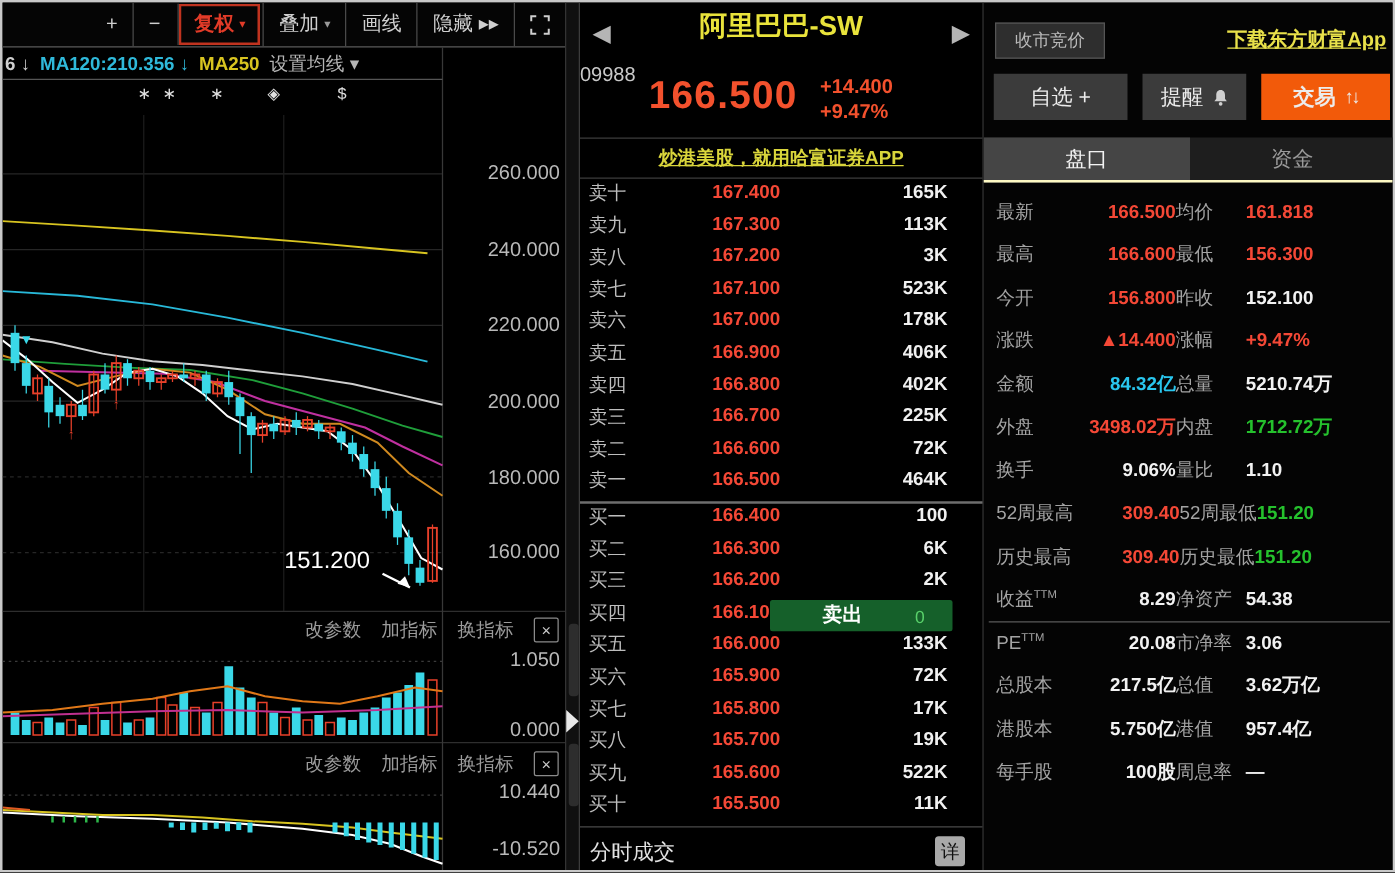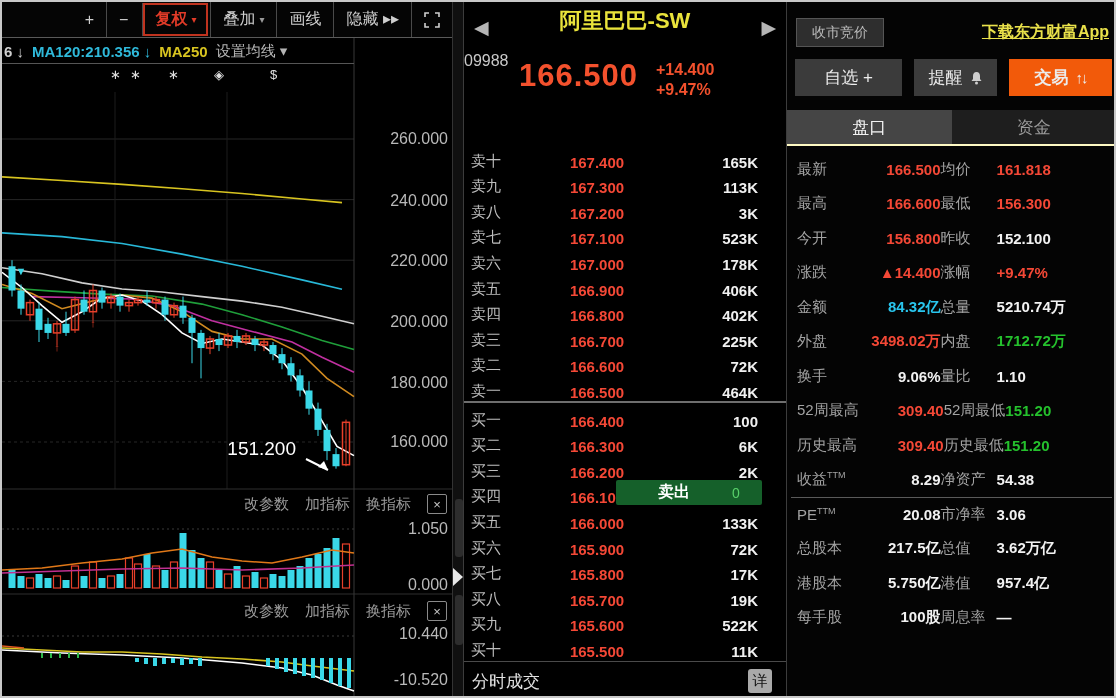--- a/index.html
+++ b/index.html
@@ -64,21 +64,21 @@
   #stock-price { position:absolute; top:56px; left:55px; color:#f3512d;
                  font-size:31px; font-weight:bold; letter-spacing:1px; }
   #stock-change { position:absolute; top:58px; left:192px; color:#f3512d;
                   font-size:16px; font-weight:bold; line-height:20px; }
   #promo { position:absolute; top:108px; left:0; width:100%; height:33px;
            border-top:1px solid #3d3d3d; border-bottom:1px solid #3d3d3d;
            display:flex; align-items:center; justify-content:center; }
   #promo a { color:#d9d53b; font-size:15px; font-weight:bold; text-decoration:underline; }
 
   .ob-rows { position:absolute; left:0; width:100%; }
-  .ob-row { height:25.6px; display:flex; align-items:flex-end; font-size:15px; }
+  .ob-row { height:25.6px; display:flex; align-items:flex-start; font-size:15px; }
   .ob-label { width:62px; padding-left:7px; color:#bdbdbd; }
   .ob-price { flex:1; text-align:center; color:#f44836; font-weight:bold; }
   .ob-vol { width:118px; text-align:right; padding-right:28px; color:#f0f0f0; font-weight:bold; }
   #ob-sep { position:absolute; left:0; top:399px; width:100%; border-top:2px solid #6e6e6e; }
   #sell-overlay { position:absolute; left:152px; top:478px; width:146px; height:25px;
                   background:#15602a; border-radius:2px; display:flex; align-items:center;
                   cursor:pointer; }
   #sell-overlay .so-label { flex:1; text-align:center; color:#fff; font-size:16px; font-weight:bold; }
   #sell-overlay .so-qty { width:30px; color:#58d06a; font-size:14px; }
 
@@ -370,20 +370,23 @@
       <span class="nav-arrow" style="right:10px;">▶</span>
       <div id="stock-title">阿里巴巴-SW</div>
       <div id="stock-code">09988</div>
       <div id="stock-price">166.500</div>
       <div id="stock-change">
         <div>+14.400</div>
         <div>+9.47%</div>
       </div>
     </div>
 
+    <div id="promo">
+      <a>炒港美股，就用哈富证券APP</a>
+    </div>
 
     <div id="sells" class="ob-rows" style="top:143px;">
         <div class="ob-row">
           <span class="ob-label">卖十</span>
           <span class="ob-price">167.400</span>
           <span class="ob-vol">165K</span>
         </div>
         <div class="ob-row">
           <span class="ob-label">卖九</span>
           <span class="ob-price">167.300</span>

